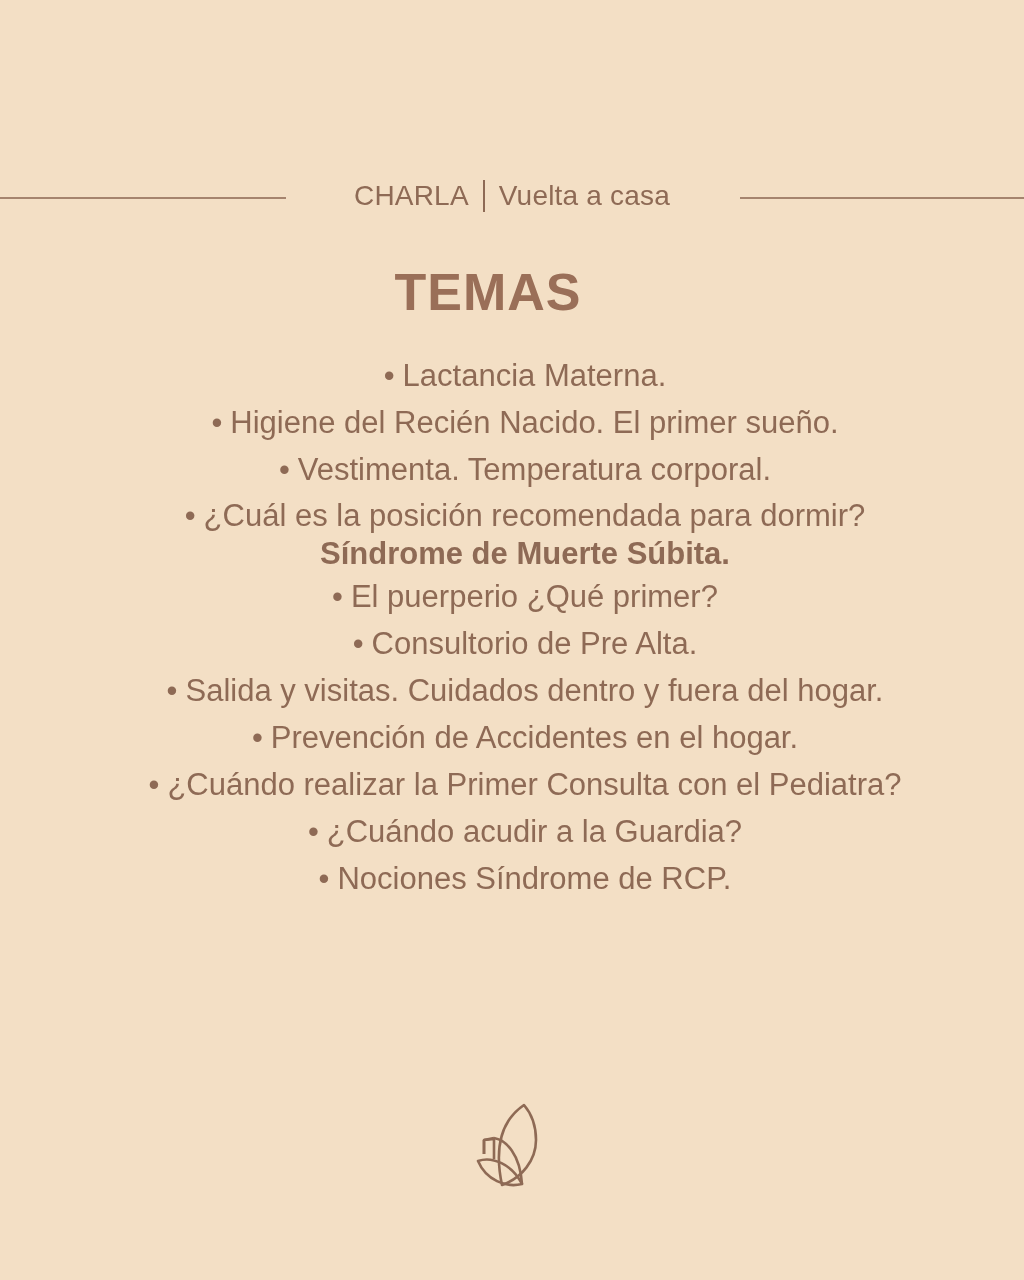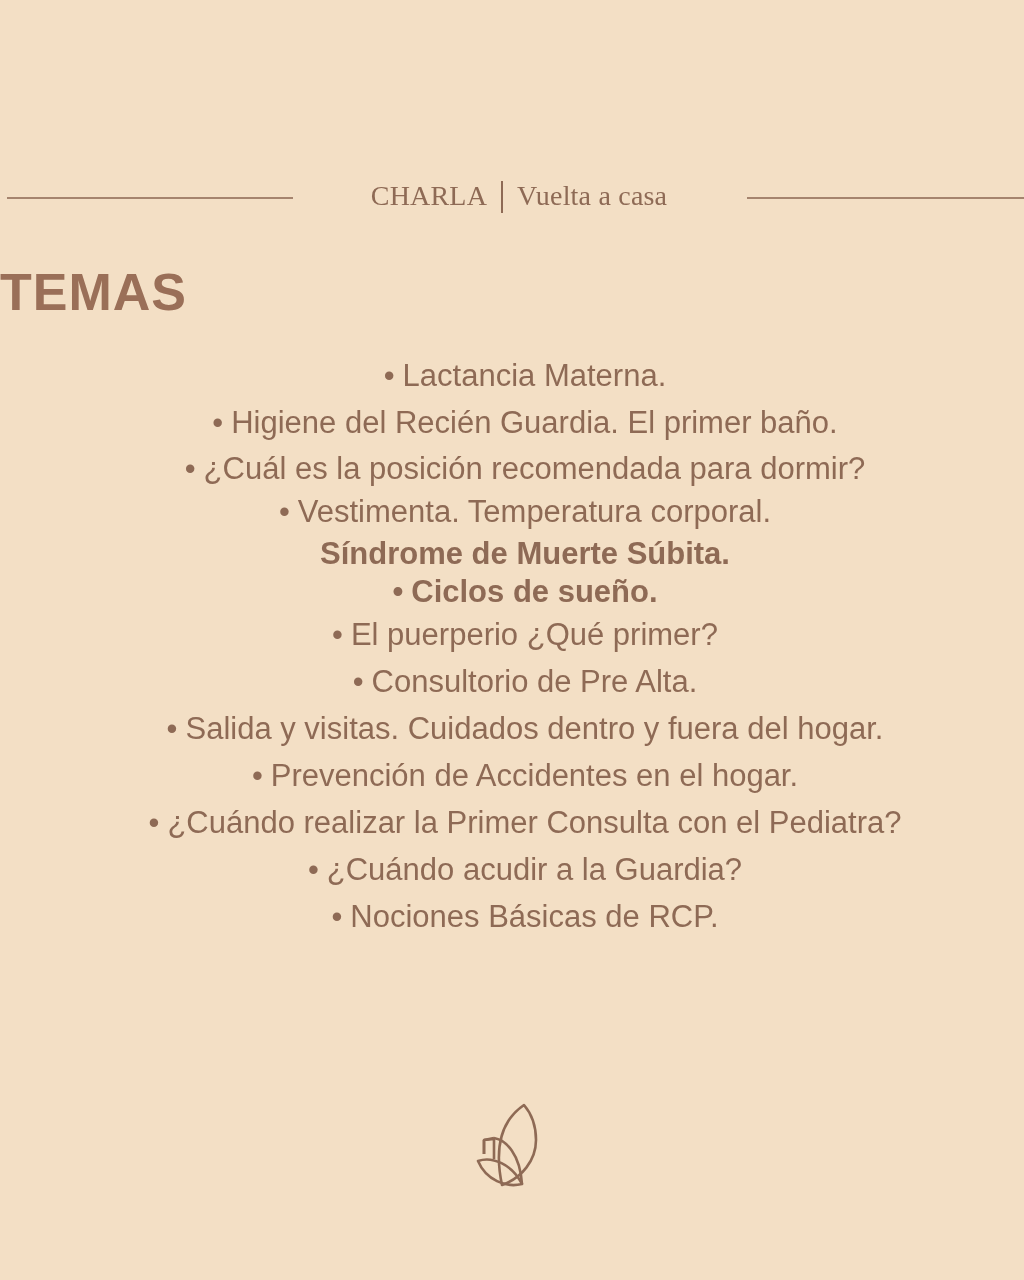--- a/index.html
+++ b/index.html
@@ -5,39 +5,39 @@
     html, body { margin: 0; padding: 0; }
     body {
       width: 1024px; height: 1280px;
       background: #f3dfc5;
       font-family: "Liberation Sans", sans-serif;
       color: #8e6a55;
       position: relative;
       overflow: hidden;
     }
     .header {
-      position: absolute; top: 176px; left: 7px; width: 833px; height: 40px; font-family: Liberation Serif, serif;
+      position: absolute; top: 176px; left: 0; width: 833px; height: 40px;
     }
     .rule {
       position: absolute; top: 21px; height: 2px; background: #a5846e;
     }
     .rule.left { left: 0; width: 286px; }
     .rule.right { left: 740px; width: 284px; }
     .header-text {
       position: absolute; left: 0; width: 1024px; top: 0;
       text-align: center; font-size: 28px; line-height: 40px; color: #8e6a55;
       letter-spacing: 0.2px;
     }
     .sep {
       display: inline-block; width: 2px; height: 32px; background: #8e6a55;
       vertical-align: middle; margin: 0 14px; position: relative; top: -2px;
     }
     .title {
       position: absolute; top: 262px; left: 0; width: 976px;
-      font-size: 52px; font-weight: bold; color: #9a6f58;
+      text-align: center; font-size: 52px; font-weight: bold; color: #9a6f58;
       letter-spacing: 1px;
     }
     .topics {
       position: absolute; top: 352px; left: 0; width: 1024px;
       text-align: center; font-size: 31px; color: #8e6a55;
     }
     .topic { line-height: 47px; margin-left: 26px; }
     .topic.cont { line-height: 38px; font-weight: bold; }
     .topic.tight { line-height: 38px; }
     .bullet { margin-right: 8px; }
@@ -53,32 +53,31 @@
   <div class="header-text">
     <span>CHARLA</span><span class="sep"></span><span>Vuelta a casa</span>
   </div>
   <div class="rule right"></div>
 </div>
 
 <div class="title">TEMAS</div>
 
 <div class="topics">
   <div class="topic"><span class="bullet">•</span><span>Lactancia Materna.</span></div>
-  <div class="topic"><span class="bullet">•</span><span>Higiene del Recién Guardia. El primer baño.</span></div>
+  <div class="topic"><span class="bullet">•</span><span>Higiene del Recién Nacido. El primer sueño.</span></div>
+  <div class="topic"><span class="bullet">•</span><span>Vestimenta. Temperatura corporal.</span></div>
   <div class="topic tight" style="margin-top:4px"><span class="bullet">•</span><span>¿Cuál es la posición recomendada para dormir?</span></div>
-  <div class="topic"><span class="bullet">•</span><span>Vestimenta. Temperatura corporal.</span></div>
   <div class="topic cont"><span>Síndrome de Muerte Súbita.</span></div>
-  <div class="topic cont"><span class="bullet">•</span><span>Ciclos de sueño.</span></div>
   <div class="topic"><span class="bullet">•</span><span>El puerperio ¿Qué primer?</span></div>
   <div class="topic"><span class="bullet">•</span><span>Consultorio de Pre Alta.</span></div>
   <div class="topic"><span class="bullet">•</span><span>Salida y visitas. Cuidados dentro y fuera del hogar.</span></div>
   <div class="topic"><span class="bullet">•</span><span>Prevención de Accidentes en el hogar.</span></div>
   <div class="topic"><span class="bullet">•</span><span>¿Cuándo realizar la Primer Consulta con el Pediatra?</span></div>
   <div class="topic"><span class="bullet">•</span><span>¿Cuándo acudir a la Guardia?</span></div>
-  <div class="topic"><span class="bullet">•</span><span>Nociones Básicas de RCP.</span></div>
+  <div class="topic"><span class="bullet">•</span><span>Nociones Síndrome de RCP.</span></div>
 </div>
 
 <div class="logo">
   <svg width="80" height="90" viewBox="0 0 80 90" fill="none" stroke="#8e6a55" stroke-width="2.6" stroke-linejoin="round">
     <path d="M52 3 C30 18 22 45 30 83 C50 76 64 58 64 38 C64 22 58 10 52 3 Z"></path>
     <path d="M12 38 L12 52 M12 38 L22 36"></path>
     <path d="M6 59 C20 54 40 62 50 82 C34 86 14 78 6 59 Z"></path>
     <path d="M22 36 C34 38 48 52 50 82"></path>
     <path d="M12 52 L12 38 L22 37 L22 57"></path>
   </svg>

